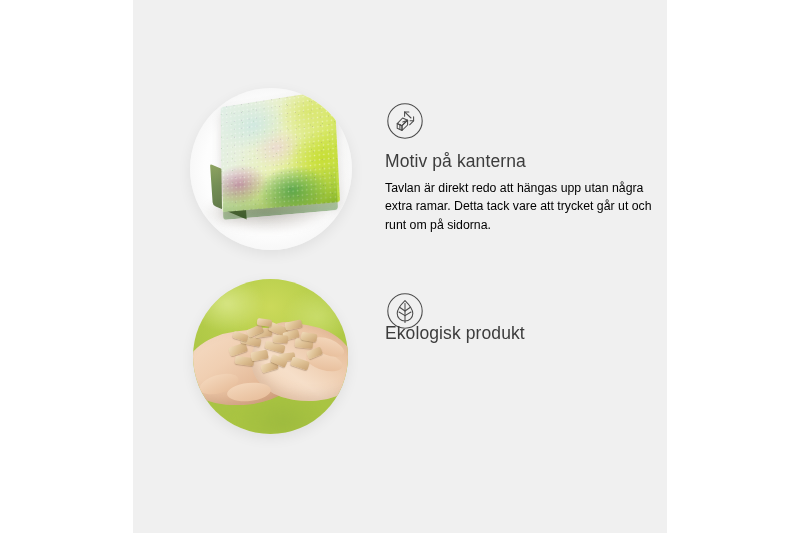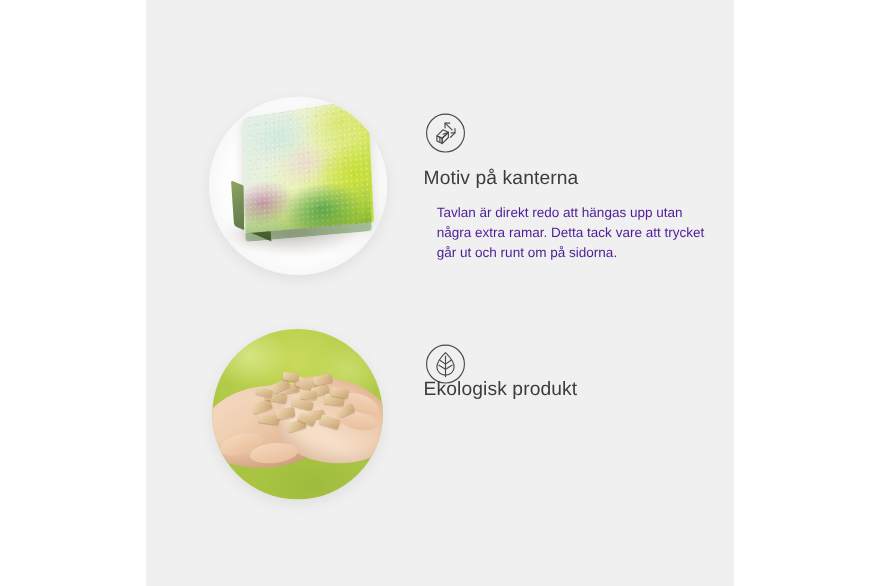--- a/index.html
+++ b/index.html
@@ -31,21 +31,21 @@
     background: #f0f0f0;
   }
 
   
   .feature {
     position: absolute;
     left: 0;
     width: 534px;
   }
   #feature-edges  { top: 78px;  height: 180px; }
-  #feature-eco    { top: 288px; height: 175px; }
+  #feature-eco    { top: 268px; height: 175px; }
 
   
   .media {
     position: absolute;
     border-radius: 50%;
     overflow: hidden;
   }
 
   
   #media-canvas {
@@ -228,25 +228,25 @@
 
   .feature-title {
     margin: 0 0 7px 0;
     font-size: 17.5px;
     font-weight: 400;
     line-height: 1.18;
     color: #3c3c3c;
     letter-spacing: 0.1px;
   }
   .feature-desc {
-    margin: 12px;
+    margin: 0;
     font-size: 12.3px;
     font-weight: 400;
     line-height: 1.52;
-    color: #4c1d95;
+    color: #000000;
   }
 </style>
 </head>
 <body>
 
 <div id="stage">
 
   <div id="panel">
 
     <div class="feature" id="feature-edges">

